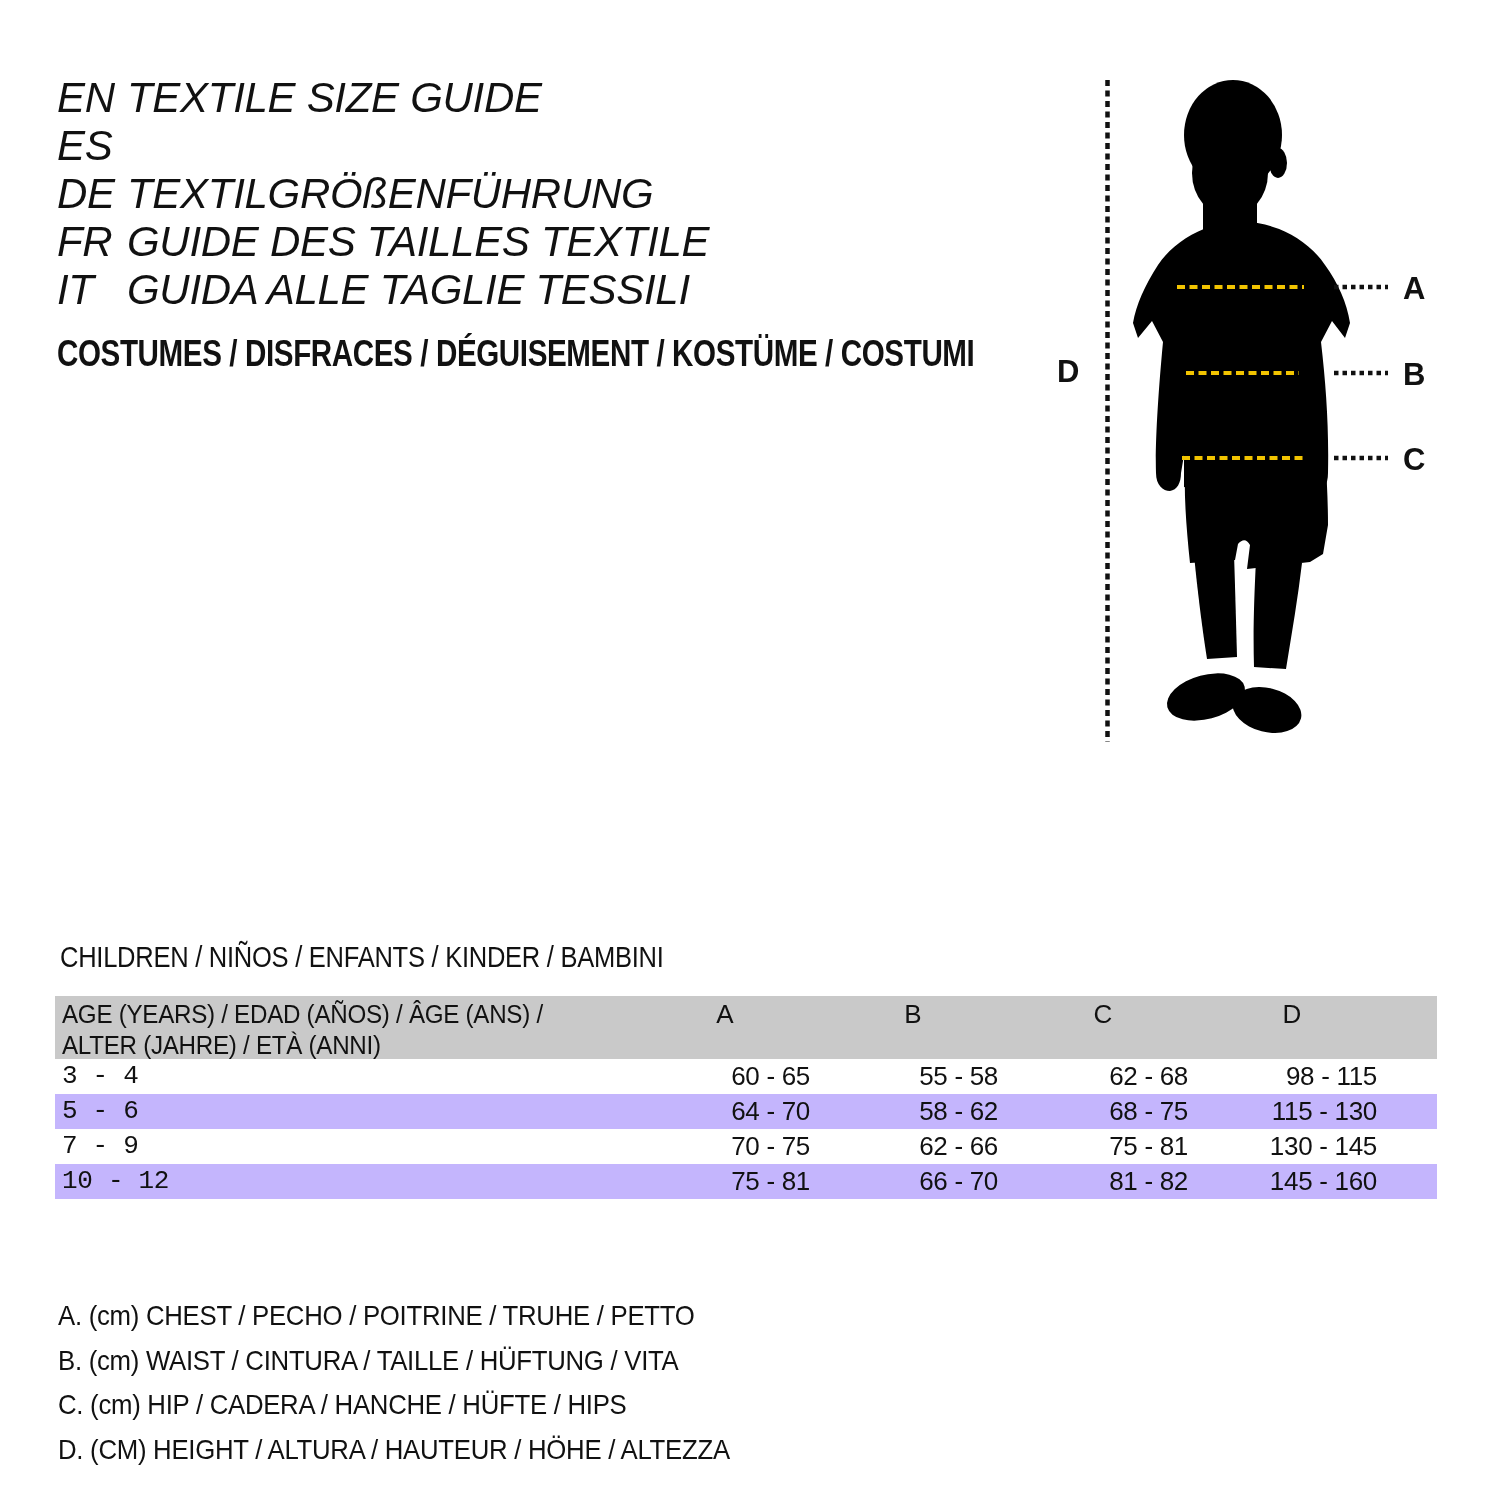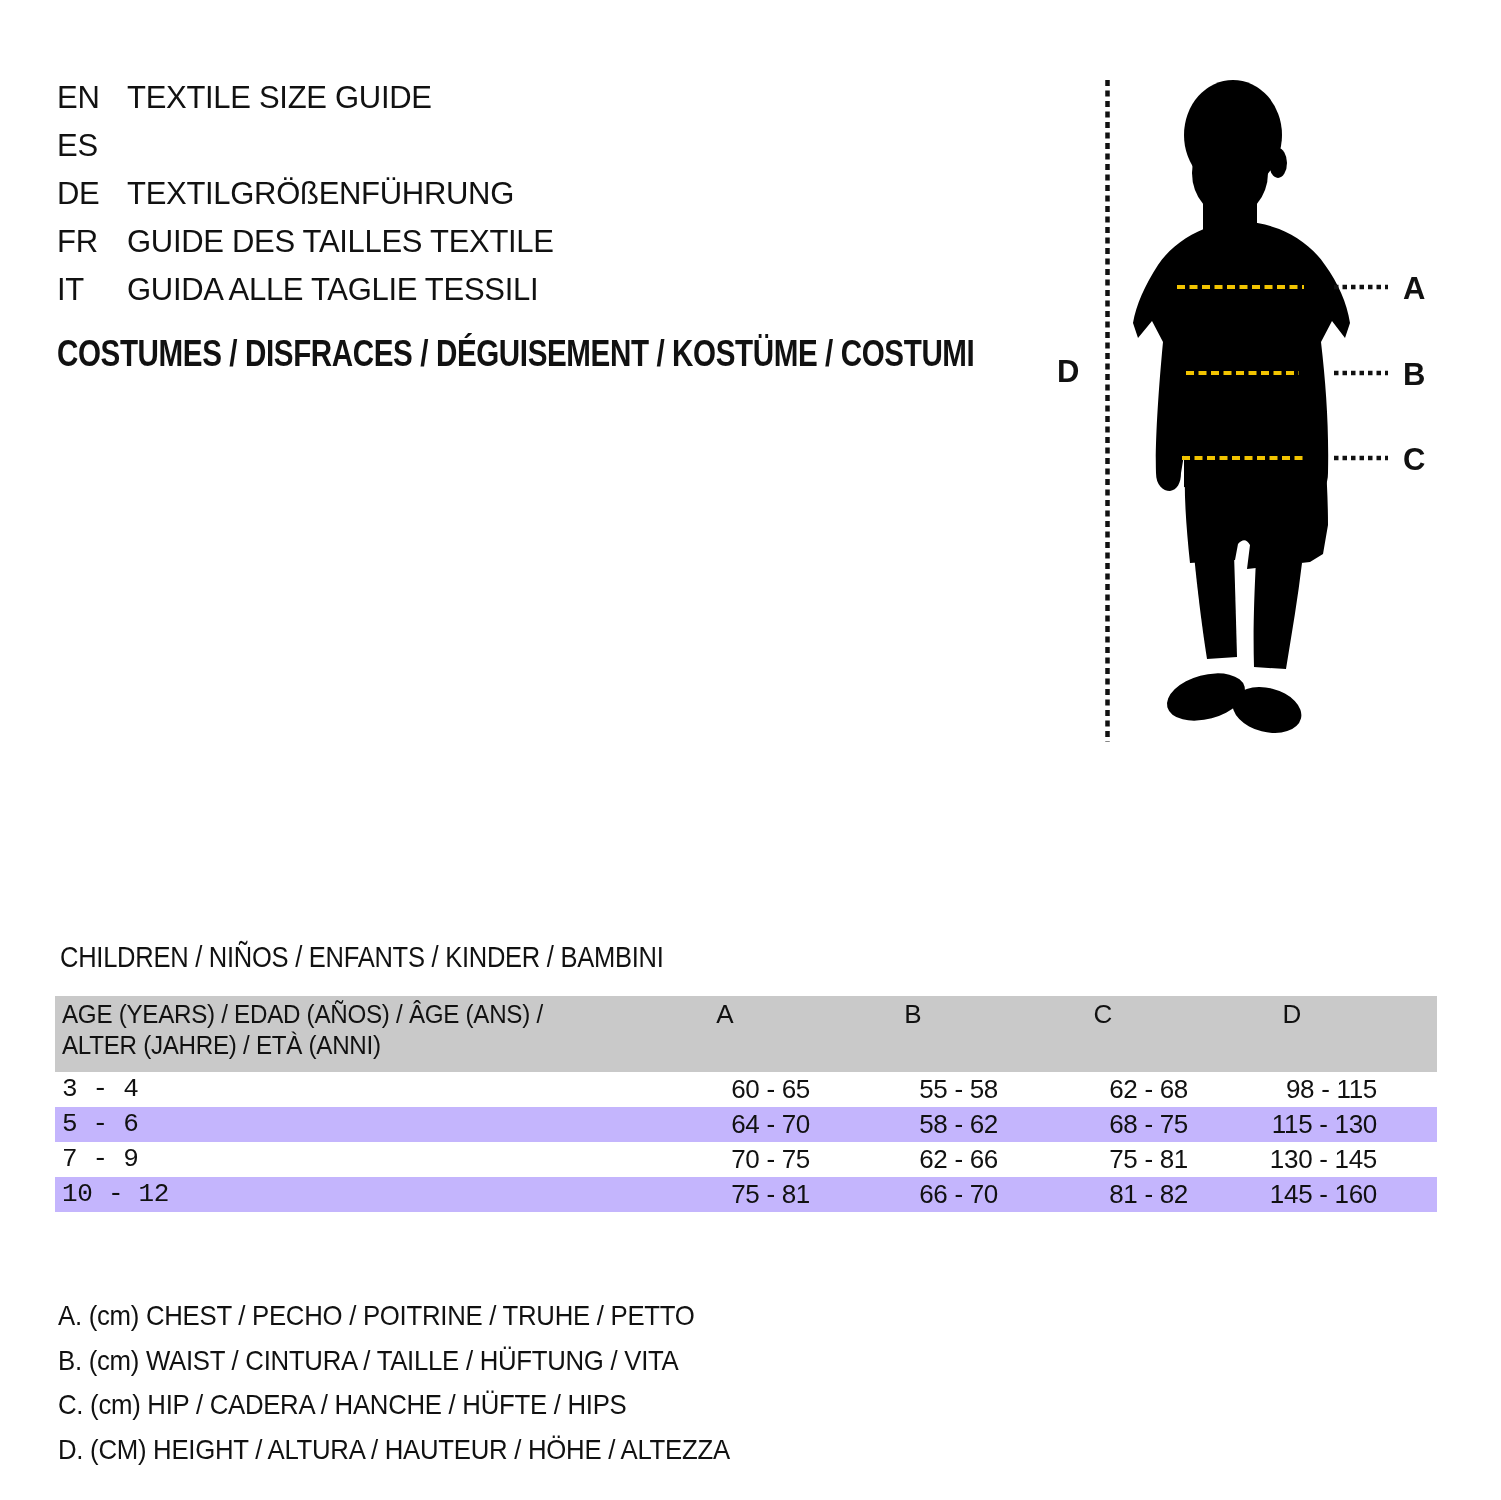--- a/index.html
+++ b/index.html
@@ -2,38 +2,38 @@
 <html><head>
 <meta charset="utf-8">
 <style>
   html,body{margin:0;padding:0;background:#fff;}
   .canvas{
     position:relative;width:1501px;height:1500px;background:#ffffff;overflow:hidden;
     color:#111;font-family:"Liberation Sans","DejaVu Sans",sans-serif;
   }
   
   .lang{position:absolute;left:57px;top:74px;}
-  .lang-row{display:flex;height:48px;line-height:48px;font-size:31px;letter-spacing:-0.3px;white-space:nowrap;}
+  .lang-row{display:flex;height:48px;line-height:48px;font-size:42px;letter-spacing:-0.3px;white-space:nowrap;font-style:italic;}
   .lang-code{width:70px;flex:0 0 70px;}
   
   .costumes{
     position:absolute;left:57px;top:332px;font-size:37px;font-weight:700;letter-spacing:-0.5px;
     white-space:nowrap;transform:scaleX(0.80);transform-origin:left top;line-height:44px;
   }
   
   .figure{position:absolute;left:1040px;top:55px;width:460px;height:700px;}
   .figure svg{display:block;}
   .figure text{font-family:"Liberation Sans","DejaVu Sans",sans-serif;font-weight:700;font-size:31px;fill:#111;}
   
   .children-heading{
     position:absolute;left:60px;top:941px;font-size:29px;letter-spacing:-0.3px;white-space:nowrap;
     transform:scaleX(0.88);transform-origin:left top;
   }
   .tbl{position:absolute;left:55px;top:996px;width:1382px;}
-  .tbl-header{position:relative;height:76px;background:#c9c9c9;}
+  .tbl-header{position:relative;height:63px;background:#c9c9c9;}
   .hdr-age{
     position:absolute;left:7px;top:3px;font-size:26px;line-height:31px;letter-spacing:-0.3px;
     white-space:nowrap;transform:scaleX(0.93);transform-origin:left top;
   }
   .hdr-letter{position:absolute;top:3px;width:80px;margin-left:-40px;text-align:center;font-size:26px;line-height:31px;}
   .tbl-row{position:relative;height:35px;font-size:26px;line-height:35px;letter-spacing:-0.3px;}
   .tbl-row.alt{background:#c4b5fd;}
   .cell-age{position:absolute;left:7px;font-family:Liberation Mono, monospace;}
   .cell-val{position:absolute;width:170px;margin-left:-85px;text-align:right;}
   .colA{left:670px;} .colB{left:858px;} .colC{left:1048px;} .colD{left:1237px;}

